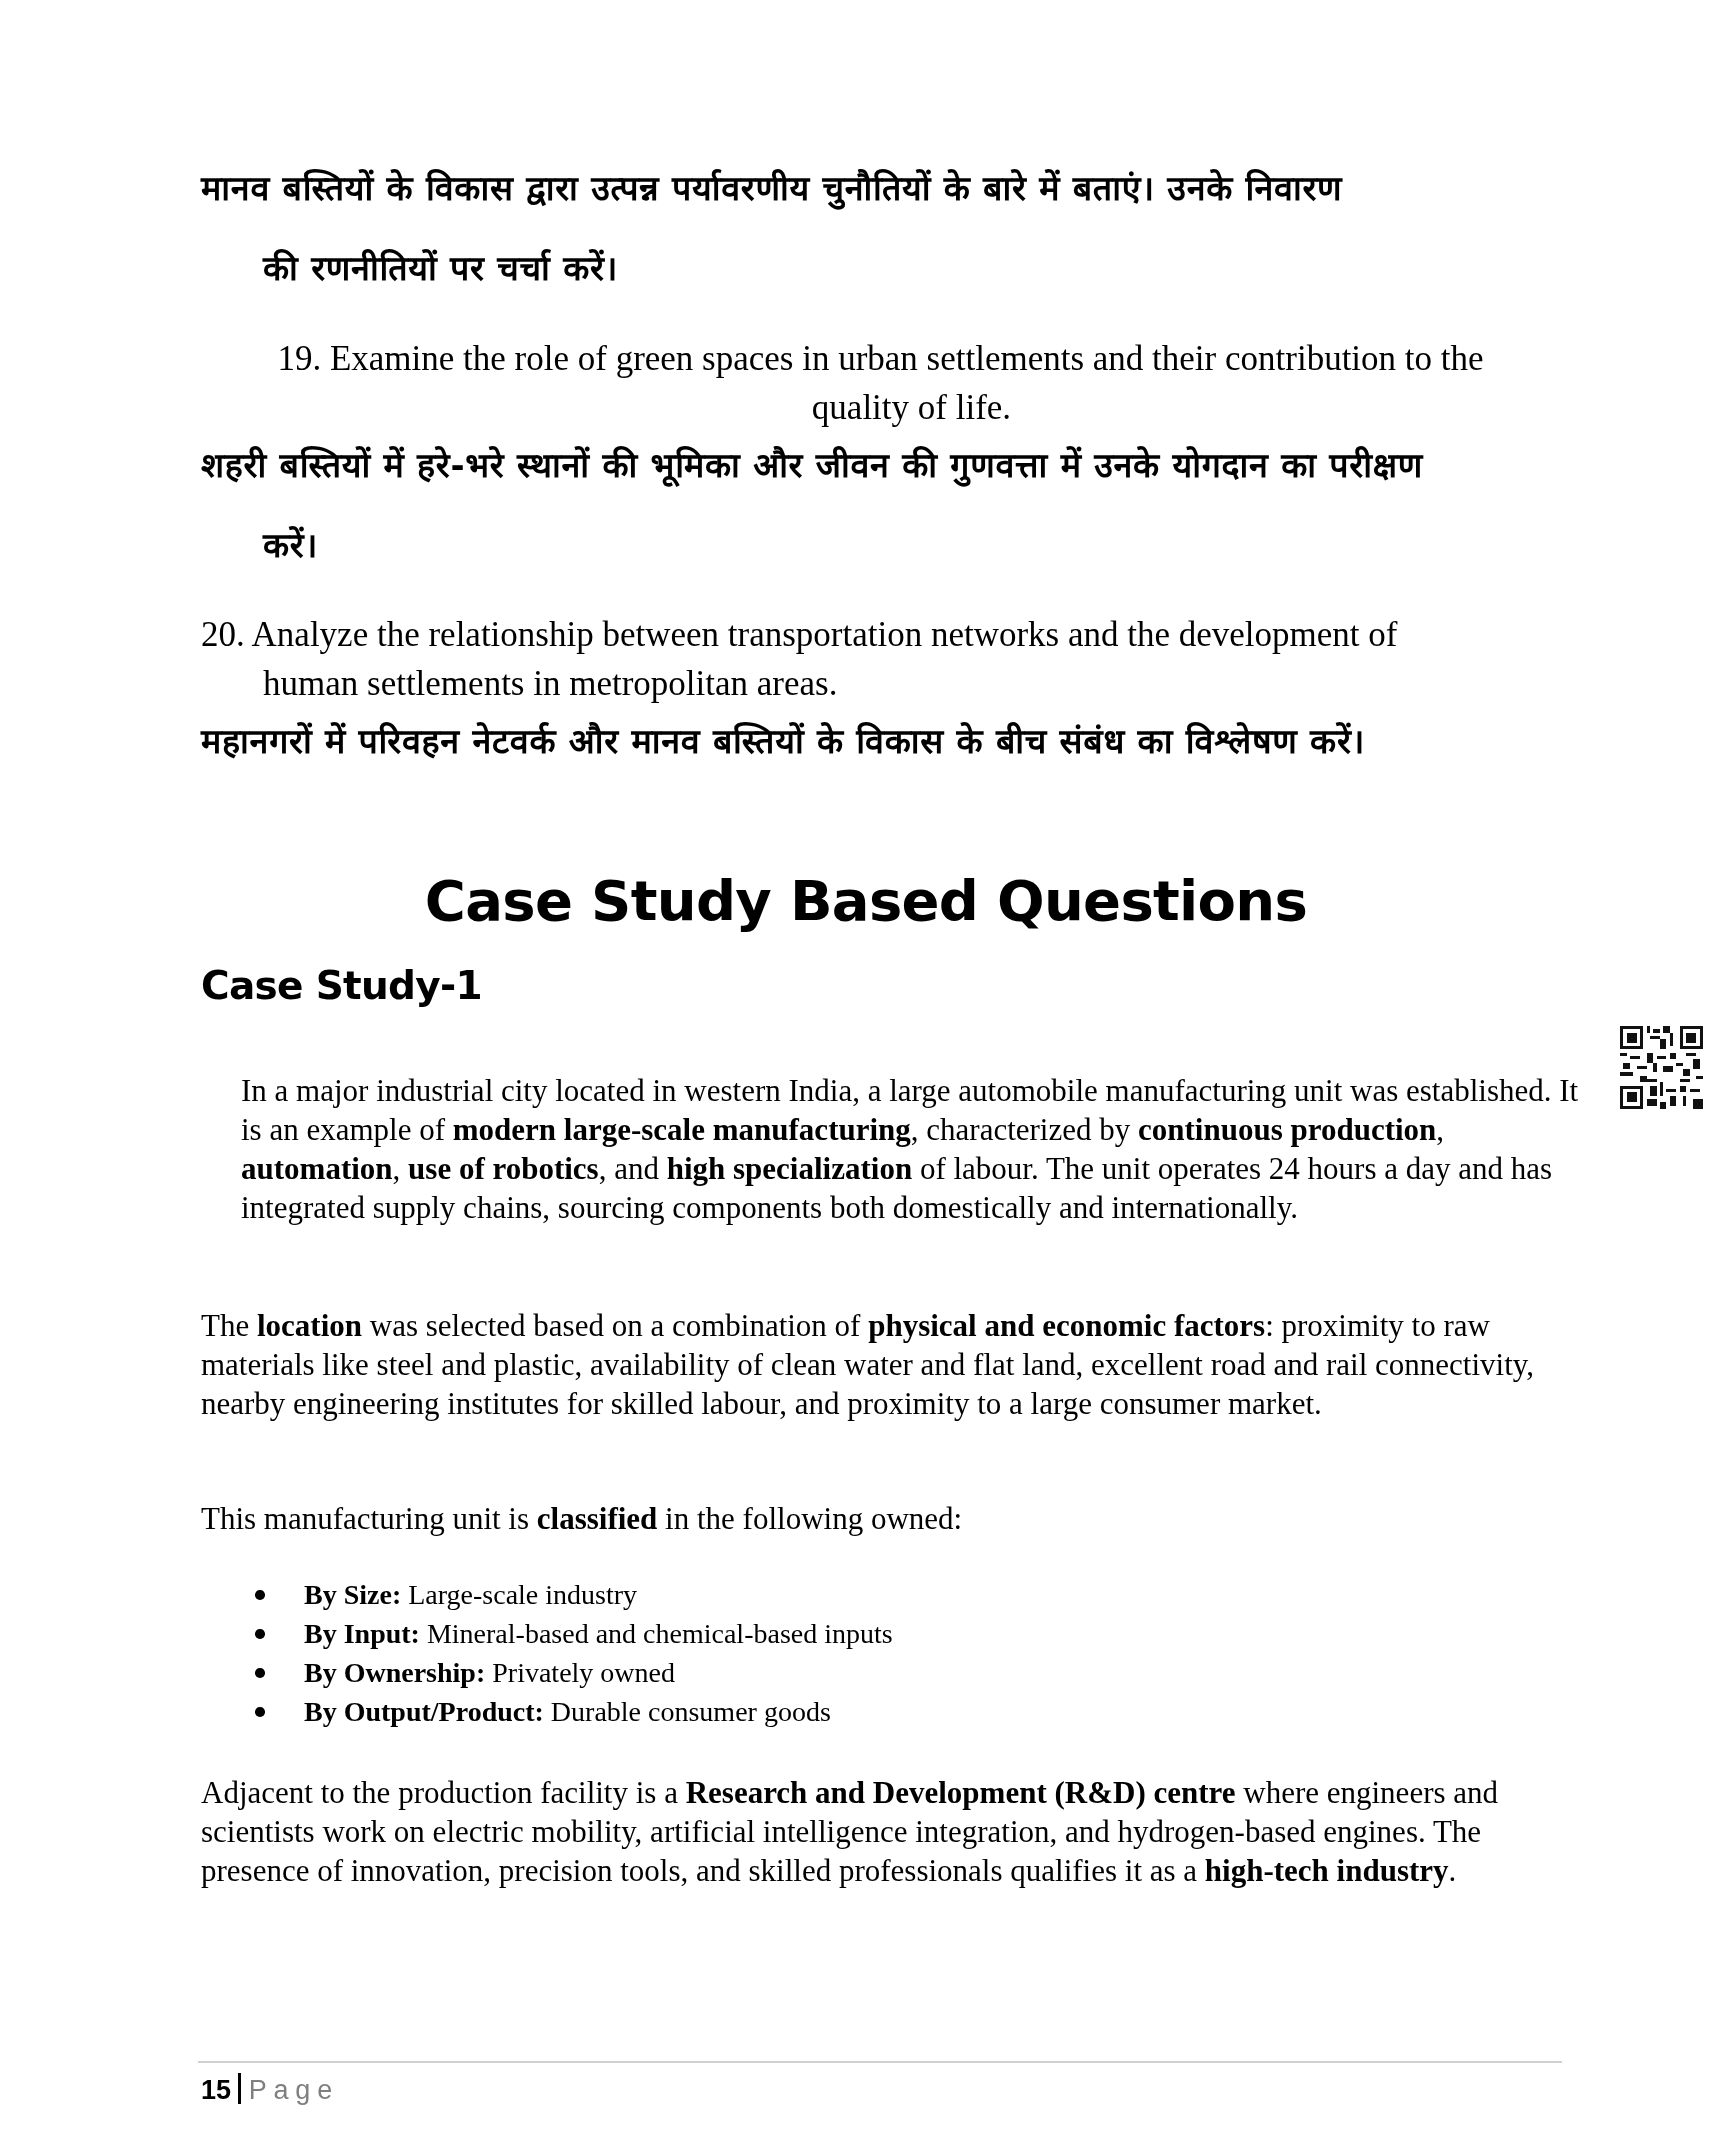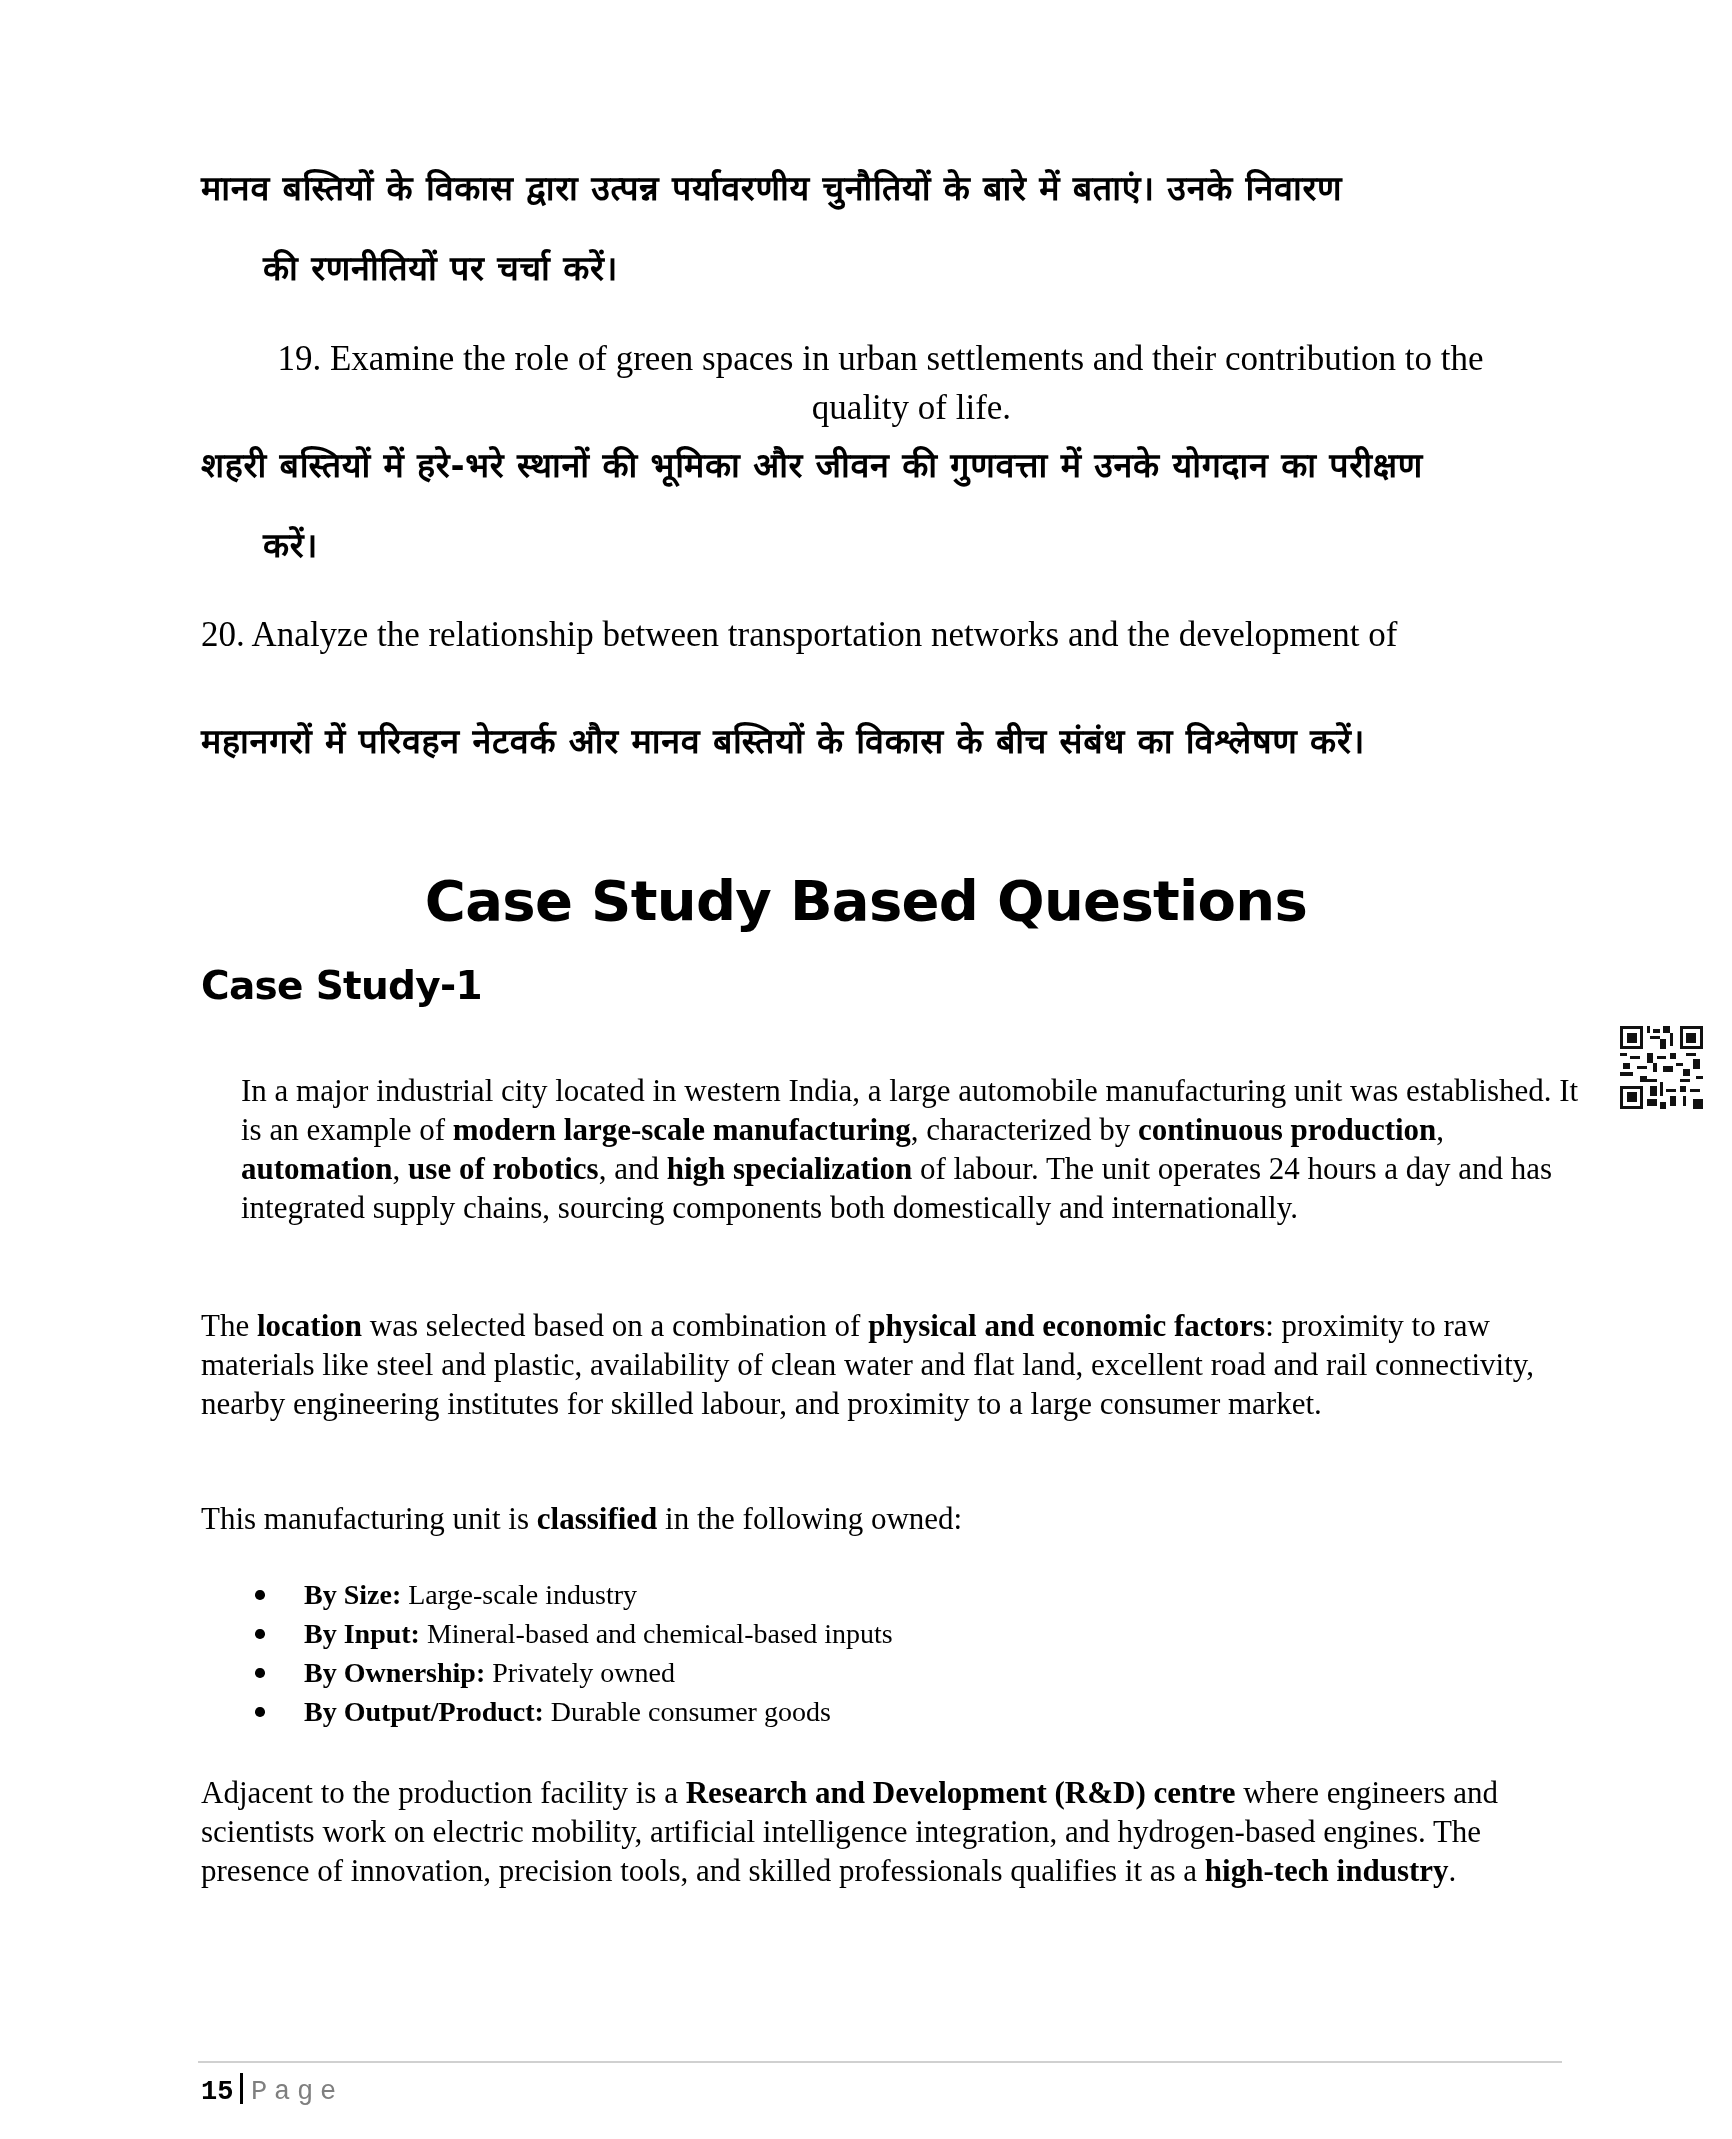--- a/index.html
+++ b/index.html
@@ -45,21 +45,21 @@
     border-radius: 50%; background: #000;
   }
   .qr {
     position: absolute; left: 1620px; top: 1026px; width: 83px; height: 83px;
   }
   .footer-rule {
     position: absolute; left: 198px; top: 2061px; width: 1364px; height: 2px; background: #d0d0d0;
   }
   .footer {
     position: absolute; left: 201px; top: 2073px;
-    font-family: Liberation Mono, monospace; font-size: 27px; line-height: 34px;
+    font-family: Liberation Sans, sans-serif; font-size: 27px; line-height: 34px;
   }
   .footer .num { font-weight: bold; color: #000; }
   .footer .bar { display: inline-block; width: 2.7px; height: 31px; background: #000; vertical-align: -5.4px; margin: 0 8.2px 0 6.8px; }
   .footer .pg { color: #7f7f7f; letter-spacing: 6.8px; }
 </style>
 </head>
 <body>
 
 <div class="page">
 
@@ -74,20 +74,21 @@
     <span class="cont">quality of life.</span>
   </div>
   <div class="hindi" style="top:425px;">
     <span>शहरी बस्तियों में हरे-भरे स्थानों की भूमिका और जीवन की गुणवत्ता में उनके योगदान का परीक्षण</span>
     <span class="cont">करें।</span>
   </div>
 
   <div class="q" style="top:610px;">
     <span>20.</span>
     <span>Analyze the relationship between transportation networks and the development of</span>
+    <span class="cont">human settlements in metropolitan areas.</span>
   </div>
   <div class="hindi" style="top:701px;">
     <span>महानगरों में परिवहन नेटवर्क और मानव बस्तियों के विकास के बीच संबंध का विश्लेषण करें।</span>
   </div>
 
   <div class="h-main">Case Study Based Questions</div>
   <div class="h-sub">Case Study-1</div>
 
   <svg class="qr" viewBox="0 0 25 25" shape-rendering="crispEdges">
     <rect x="0" y="0" width="25" height="25" fill="#fff"></rect>

